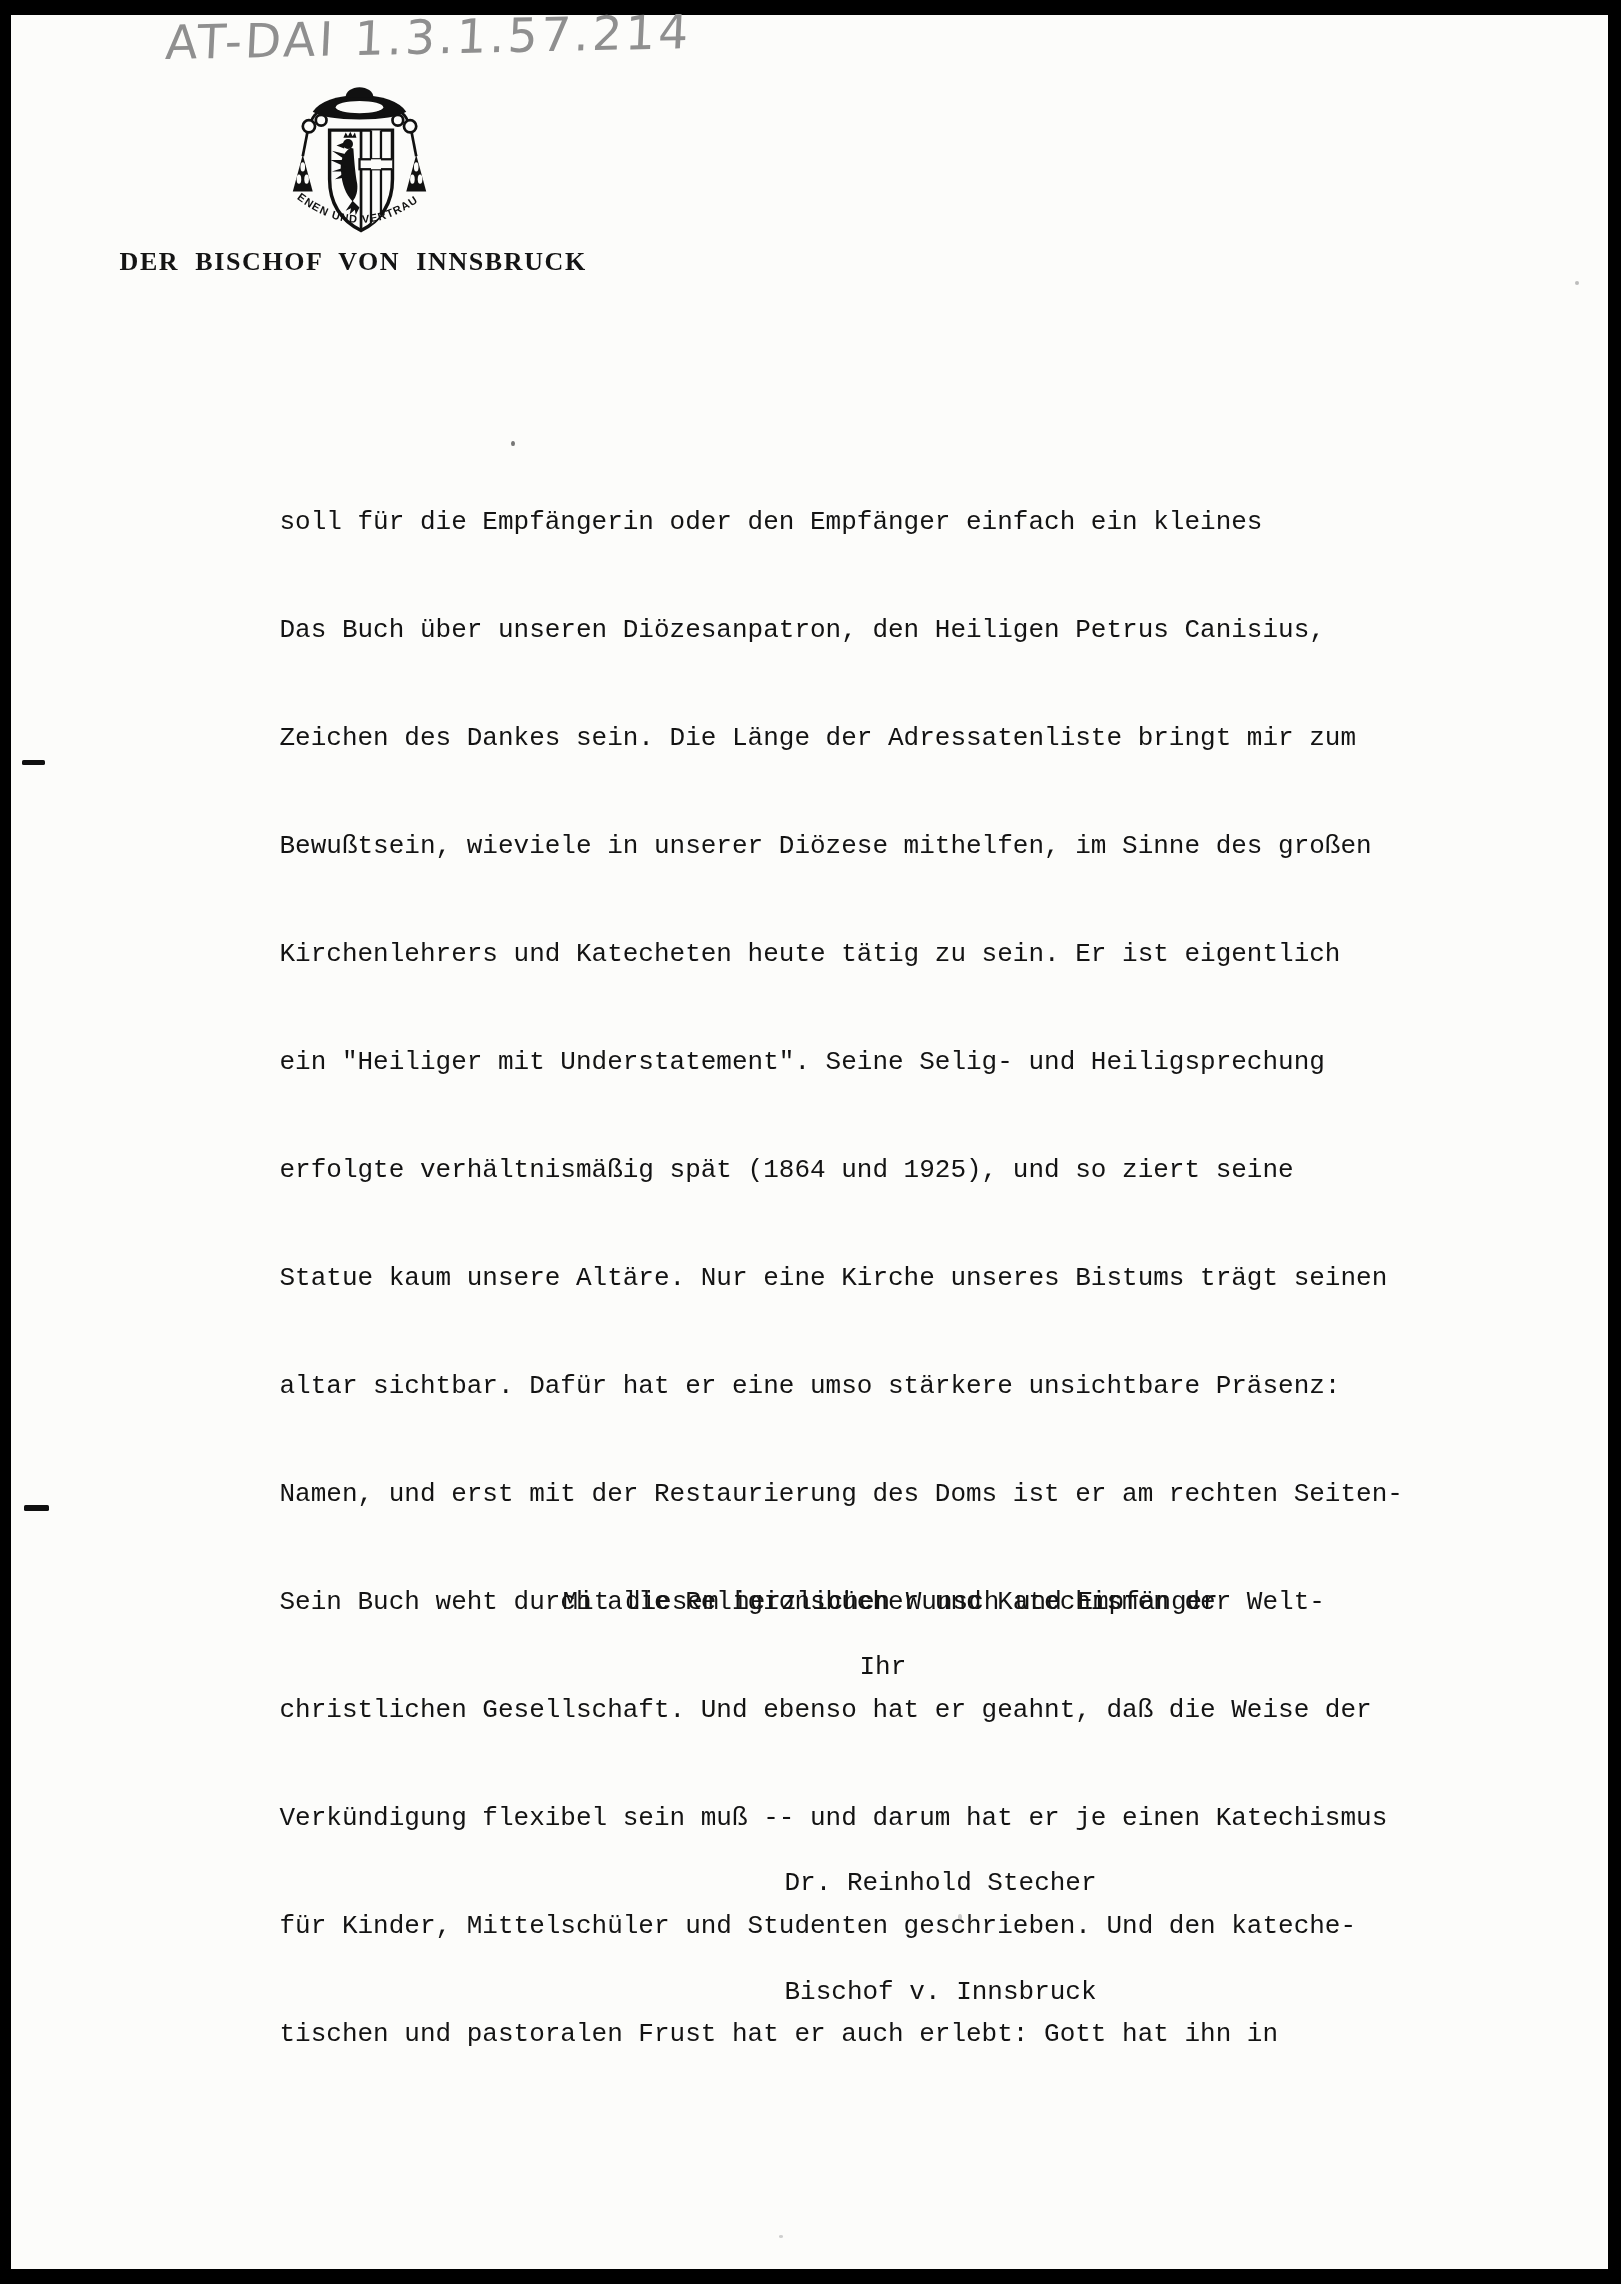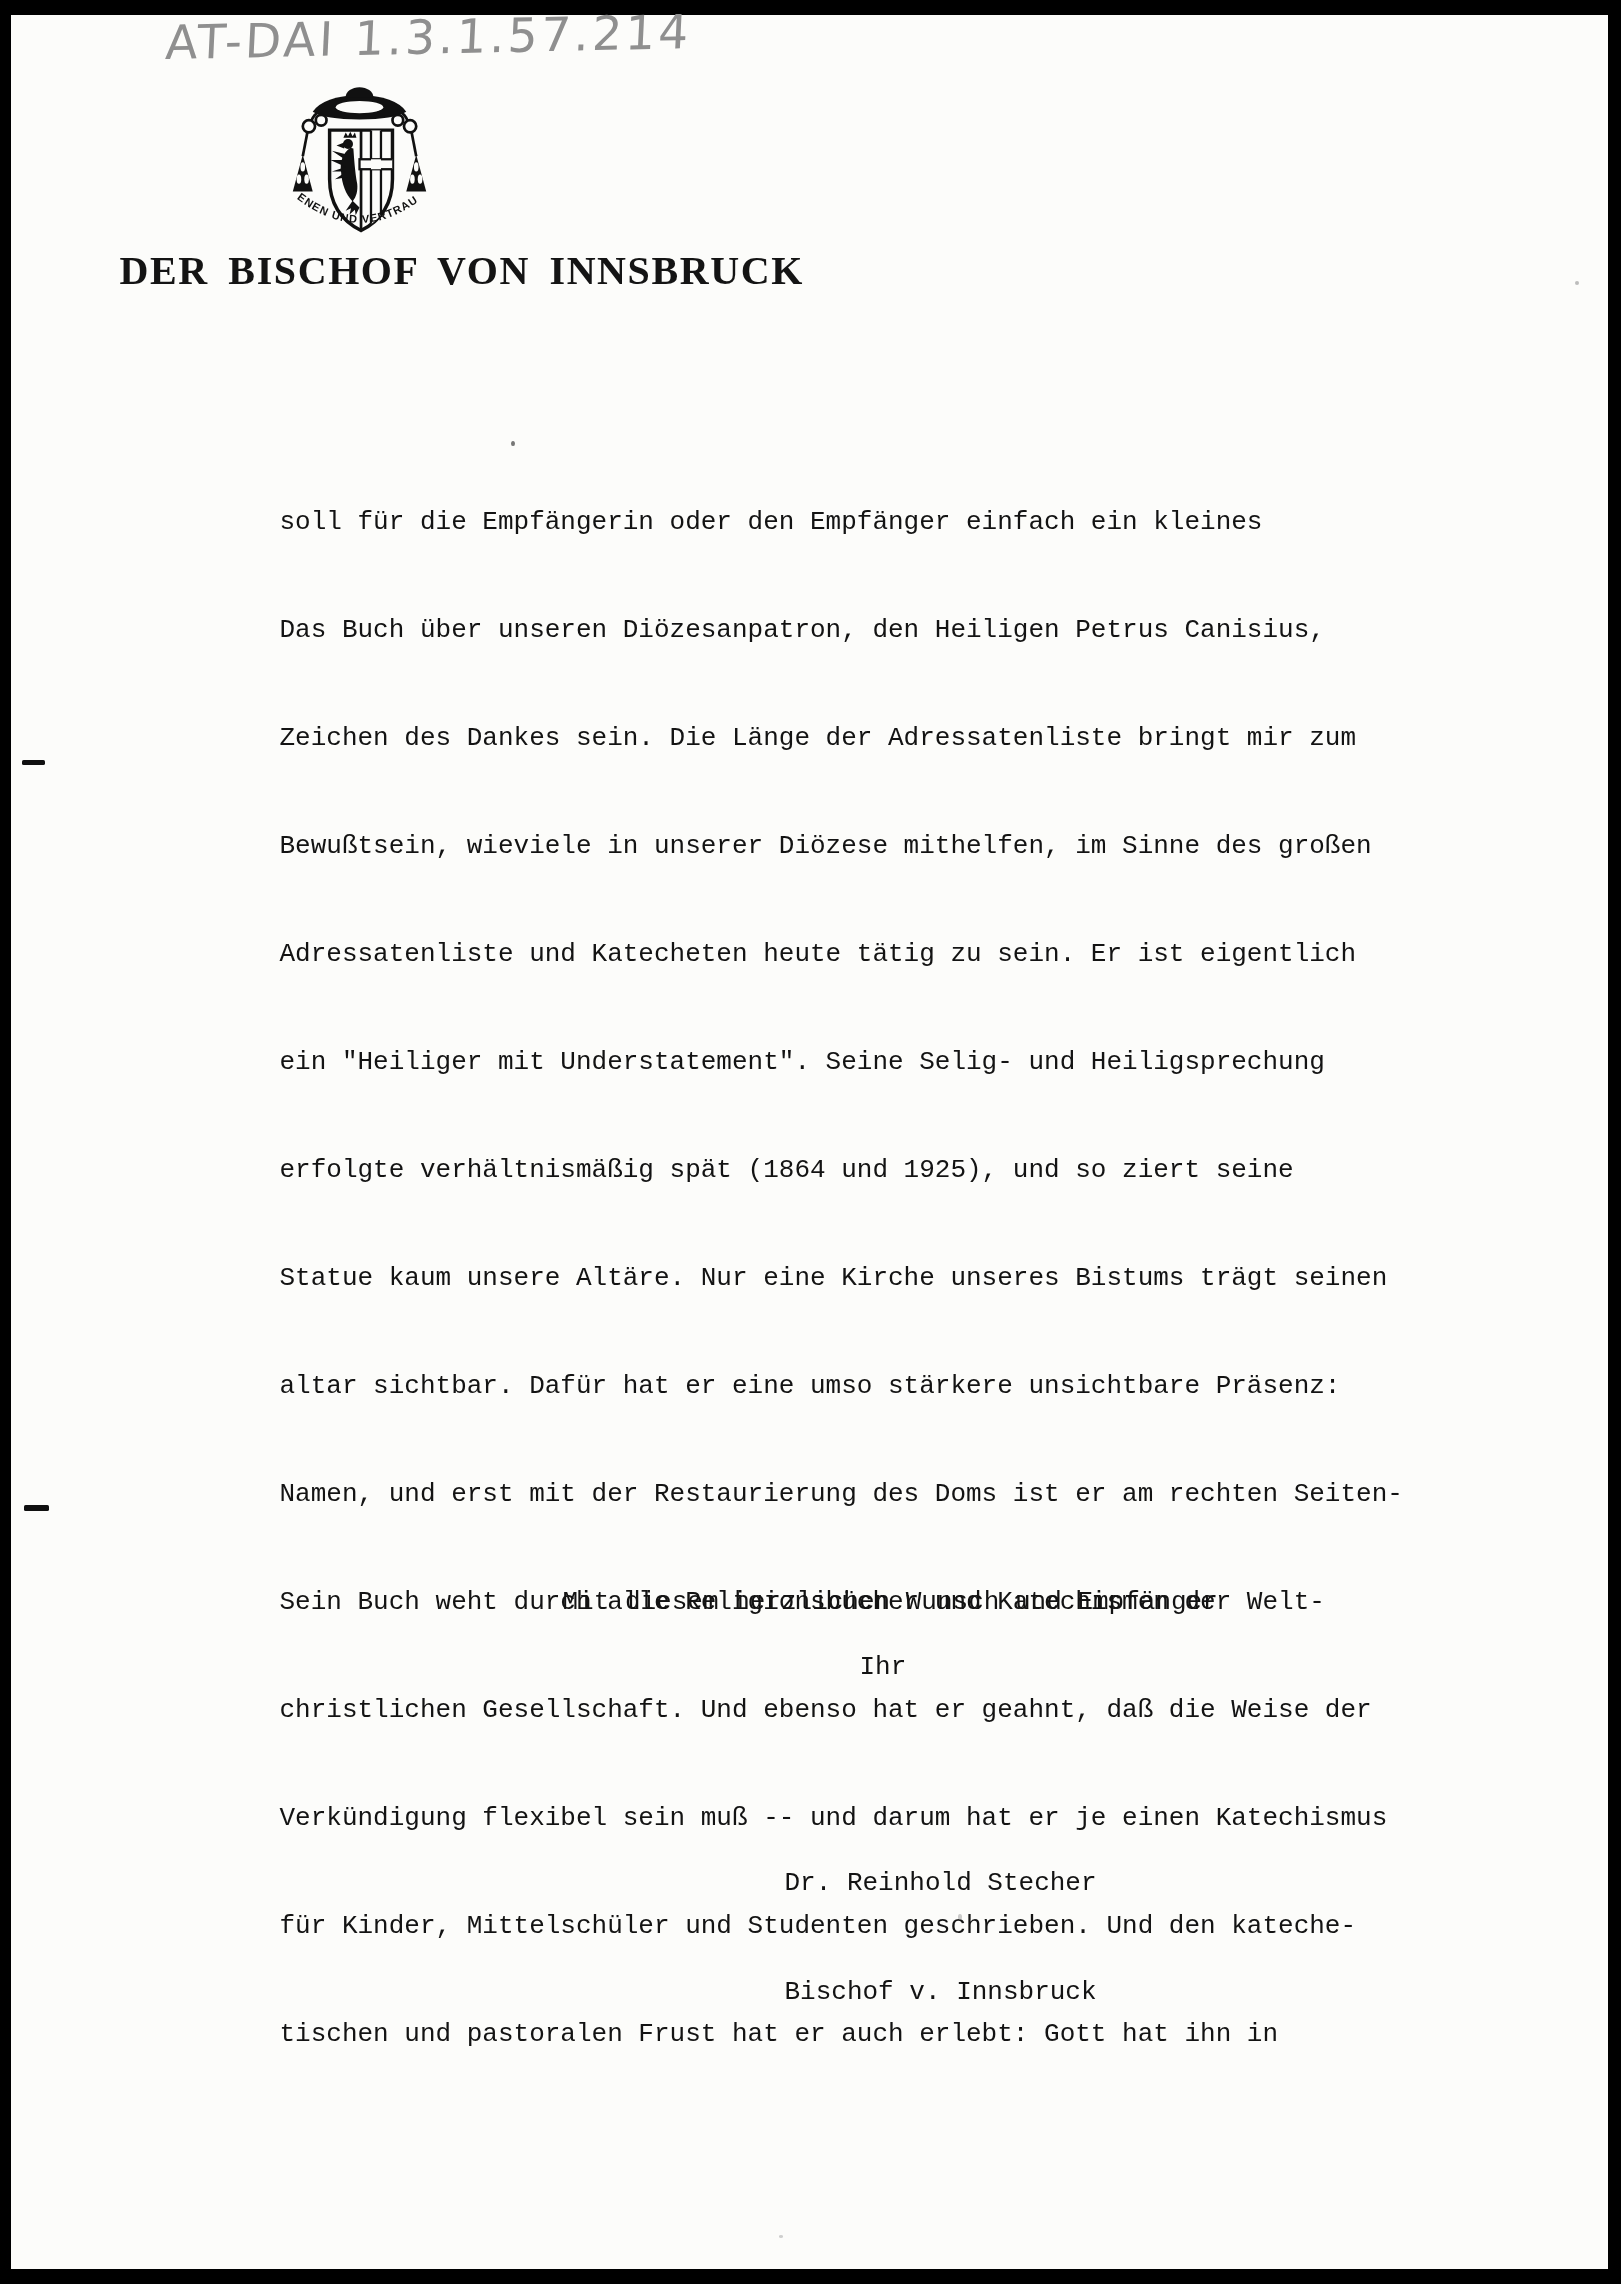--- a/index.html
+++ b/index.html
@@ -32,21 +32,21 @@
     position:absolute;
     left:268px;top:68px;
     width:161px;height:174px;
   }
   
   .letterhead{
     position:absolute;
     left:109px;top:232px;
     font-family:"Liberation Serif","DejaVu Serif",serif;
     font-weight:bold;
-    font-size:40px;
+    font-size:26px;
     letter-spacing:1.6px;
     word-spacing:8px;
     color:#141414;
     white-space:nowrap;
   }
   
   .typewriter{
     font-family:"Liberation Mono","DejaVu Sans Mono",monospace;
     font-size:26px;
     color:#131313;
@@ -169,21 +169,21 @@
       </text>
     </svg>
 
     <div class="letterhead">DER BISCHOF VON INNSBRUCK</div>
 
     <div class="body-block typewriter">
       <div class="line">soll für die Empfängerin oder den Empfänger einfach ein kleines</div>
       <div class="line">Das Buch über unseren Diözesanpatron, den Heiligen Petrus Canisius,</div>
       <div class="line">Zeichen des Dankes sein. Die Länge der Adressatenliste bringt mir zum</div>
       <div class="line">Bewußtsein, wieviele in unserer Diözese mithelfen, im Sinne des großen</div>
-      <div class="line">Adressatenliste und Katecheten heute tätig zu sein. Er ist eigentlich</div>
+      <div class="line">Kirchenlehrers und Katecheten heute tätig zu sein. Er ist eigentlich</div>
       <div class="line">ein "Heiliger mit Understatement". Seine Selig- und Heiligsprechung</div>
       <div class="line">erfolgte verhältnismäßig spät (1864 und 1925), und so ziert seine</div>
       <div class="line">Statue kaum unsere Altäre. Nur eine Kirche unseres Bistums trägt seinen</div>
       <div class="line">altar sichtbar. Dafür hat er eine umso stärkere unsichtbare Präsenz:</div>
       <div class="line">Namen, und erst mit der Restaurierung des Doms ist er am rechten Seiten-</div>
       <div class="line">Sein Buch weht durch alle Religionsbücher und Katechismen der Welt-</div>
       <div class="line">christlichen Gesellschaft. Und ebenso hat er geahnt, daß die Weise der</div>
       <div class="line">Verkündigung flexibel sein muß -- und darum hat er je einen Katechismus</div>
       <div class="line">für Kinder, Mittelschüler und Studenten geschrieben. Und den kateche-</div>
       <div class="line">tischen und pastoralen Frust hat er auch erlebt: Gott hat ihn in</div>

